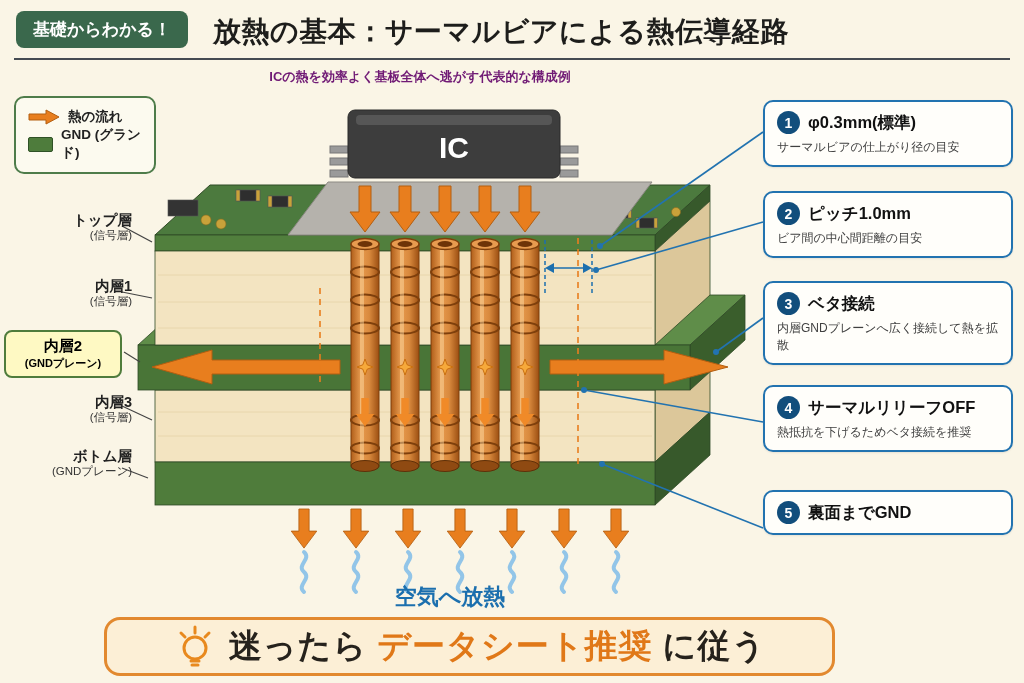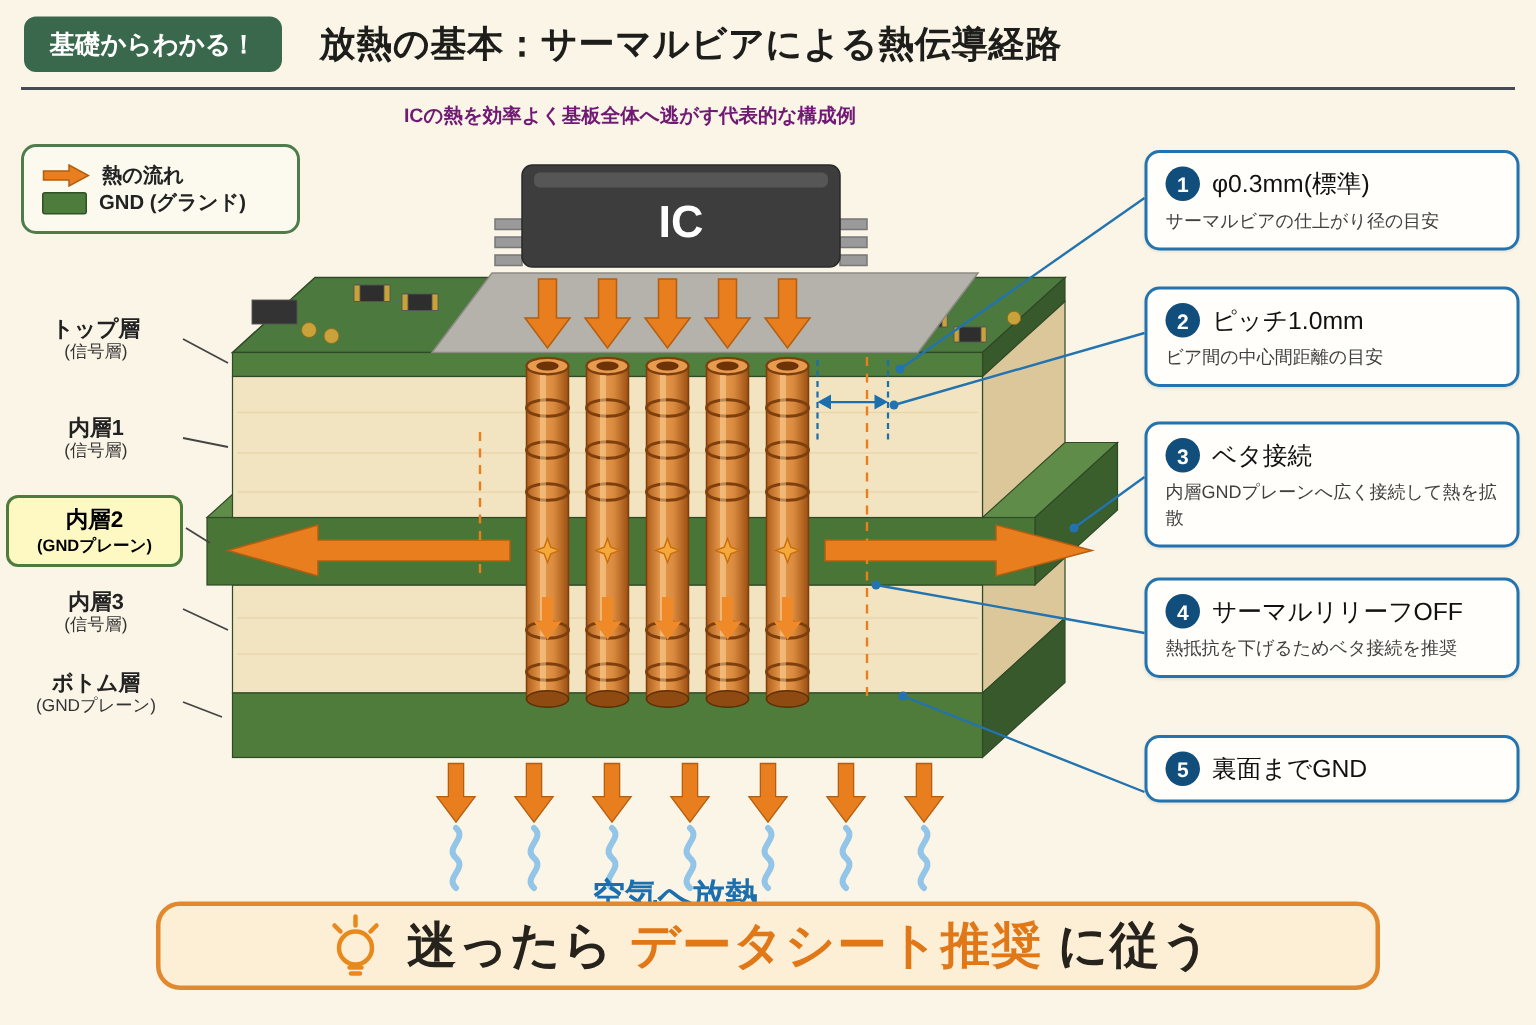--- a/index.html
+++ b/index.html
@@ -1,38 +1,38 @@
 <!DOCTYPE html>
 <html><head>
 <meta charset="utf-8">
 <style>
   *{box-sizing:border-box;margin:0;padding:0}
   html,body{width:1024px;height:683px}
   body{background:#FAF5E6;font-family:"Liberation Sans","DejaVu Sans",sans-serif;position:relative;overflow:hidden}
   .layer1{position:absolute;inset:0;z-index:1}
   .badge{position:absolute;left:16px;top:11px;background:#3A684C;color:#fff;font-weight:bold;font-size:17px;padding:7px 17px;border-radius:8px;z-index:2}
-  .title{position:absolute;left:213px;top:13px;font-size:24px;font-weight:bold;color:#1d1d1b;letter-spacing:.5px;z-index:2}
+  .title{position:absolute;left:213px;top:13px;font-size:28px;font-weight:bold;color:#1d1d1b;letter-spacing:.5px;z-index:2}
   .divider{position:absolute;left:14px;right:14px;top:58px;height:2px;background:#454B52;z-index:2}
   .subtitle{position:absolute;left:140px;top:68px;width:560px;text-align:center;font-weight:bold;font-size:13px;color:#701a75;z-index:2}
-  .legend{position:absolute;left:14px;top:96px;width:186px;padding:10px 12px;border:2.5px solid #4E7C4A;border-radius:10px;background:rgba(252,250,240,.85);z-index:2}
+  .legend{position:absolute;left:14px;top:96px;width:142px;padding:10px 12px;border:2.5px solid #4E7C4A;border-radius:10px;background:rgba(252,250,240,.85);z-index:2}
   .legend-row{display:flex;align-items:center;gap:8px;font-size:13.5px;font-weight:bold;color:#222}
   .legend-row + .legend-row{margin-top:0}
   .legend-swatch{width:30px;height:15px;background:#4E7C3C;border:1.5px solid #2F5126;border-radius:2px}
-  .layer-label{position:absolute;left:8px;width:112px;text-align:center;color:#222;line-height:1.18;z-index:2}
+  .layer-label{position:absolute;left:20px;width:112px;text-align:right;color:#222;line-height:1.18;z-index:2}
   .layer-label .name{font-size:14.5px;font-weight:bold}
   .layer-label .type{font-size:11.5px;font-weight:normal;color:#333}
   .gnd-label-box{position:absolute;left:4px;top:330px;width:118px;border:2.5px solid #4F7C3C;background:#fef9c3;border-radius:8px;text-align:center;padding:5px 2px;z-index:2}
   .gnd-label-box .name{font-size:15px;font-weight:bold}
   .gnd-label-box .type{font-size:11px;font-weight:bold}
   .callout{position:absolute;left:763px;width:250px;background:#FFFEFA;border:2.5px solid #2273B0;border-radius:10px;padding:9px 12px;box-shadow:0 1px 2px rgba(0,0,0,.08);z-index:3}
   .callout-head{display:flex;align-items:center;gap:8px}
   .callout-num{width:23px;height:23px;border-radius:50%;background:#124E7C;color:#fff;font-size:14px;font-weight:bold;display:flex;align-items:center;justify-content:center;flex:0 0 23px}
-  .callout-title{font-size:16.5px;font-weight:normal;color:#111}
+  .callout-title{font-size:16.5px;font-weight:bold;color:#111}
   .callout-desc{margin-top:5px;font-size:12px;color:#404040;line-height:1.4}
-  .footer{position:absolute;left:104px;top:601px;width:816px;height:59px;border:3.5px solid #E2892F;border-radius:16px;background:#FCEFD6;display:flex;align-items:center;justify-content:center;gap:12px;z-index:3}
+  .footer{position:absolute;left:104px;top:617px;width:731px;height:59px;border:3.5px solid #E2892F;border-radius:16px;background:#FCEFD6;display:flex;align-items:center;justify-content:center;gap:12px;z-index:3}
   .footer-text{font-size:33px;font-weight:bold;color:#26221c;letter-spacing:1px}
   .footer-text .hl{color:#E07818}
 </style>
 </head>
 <body>
 
 <svg class="layer1" width="1024" height="683" viewBox="0 0 1024 683">
   <defs>
     <linearGradient id="copper" x1="0" y1="0" x2="1" y2="0">
       <stop offset="0" stop-color="#B05E1A"></stop>

